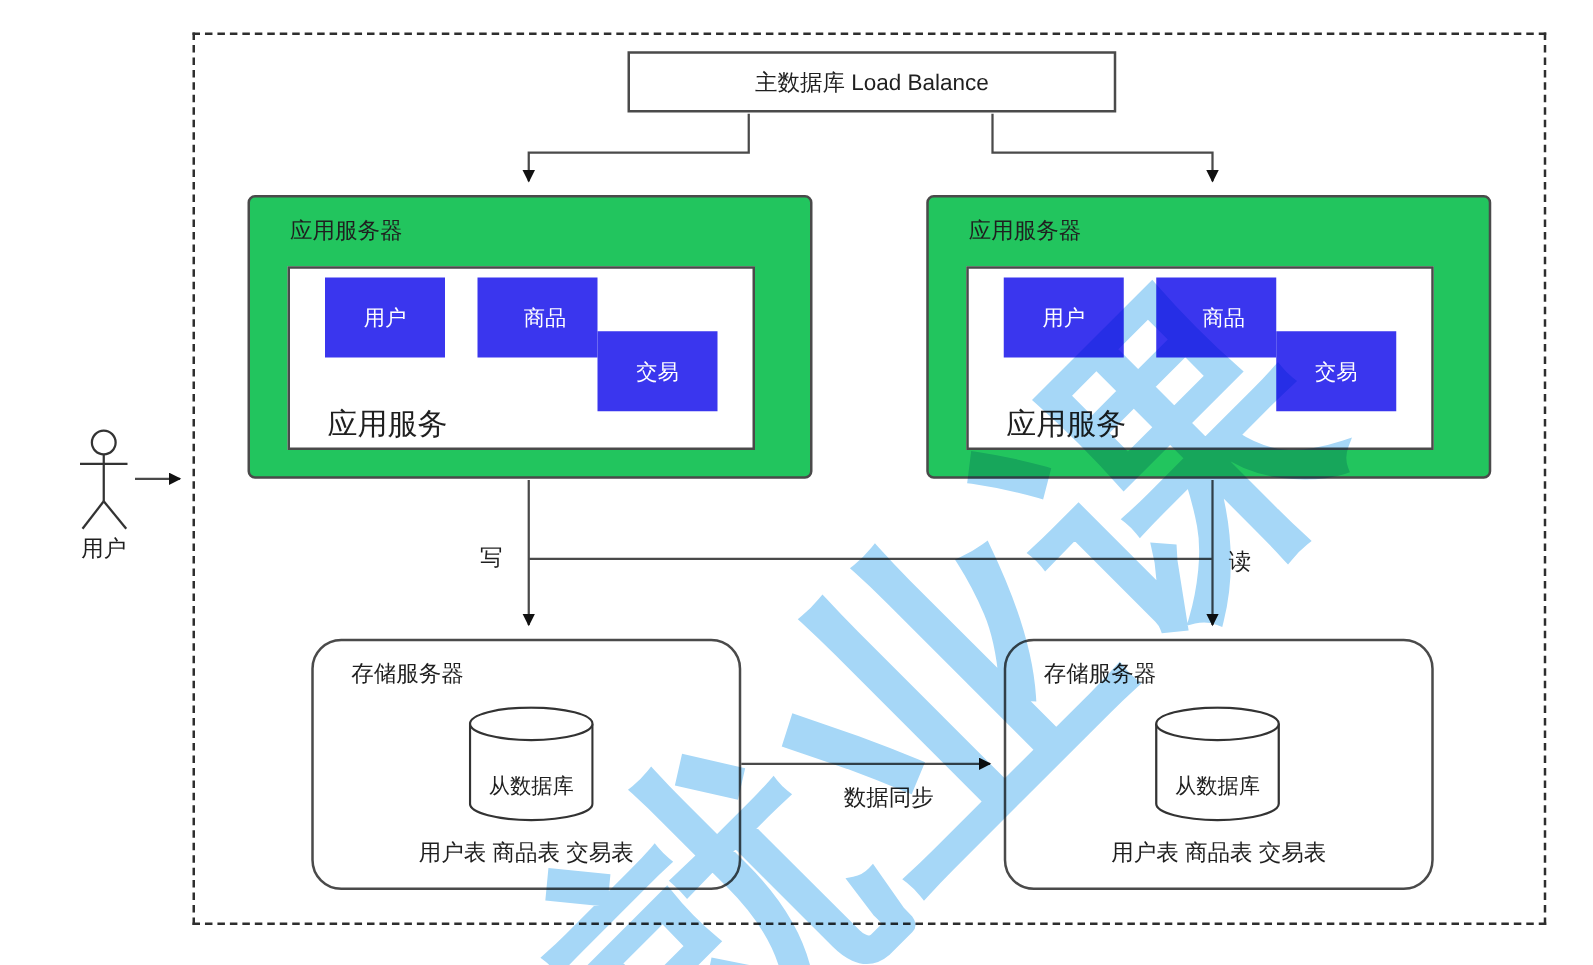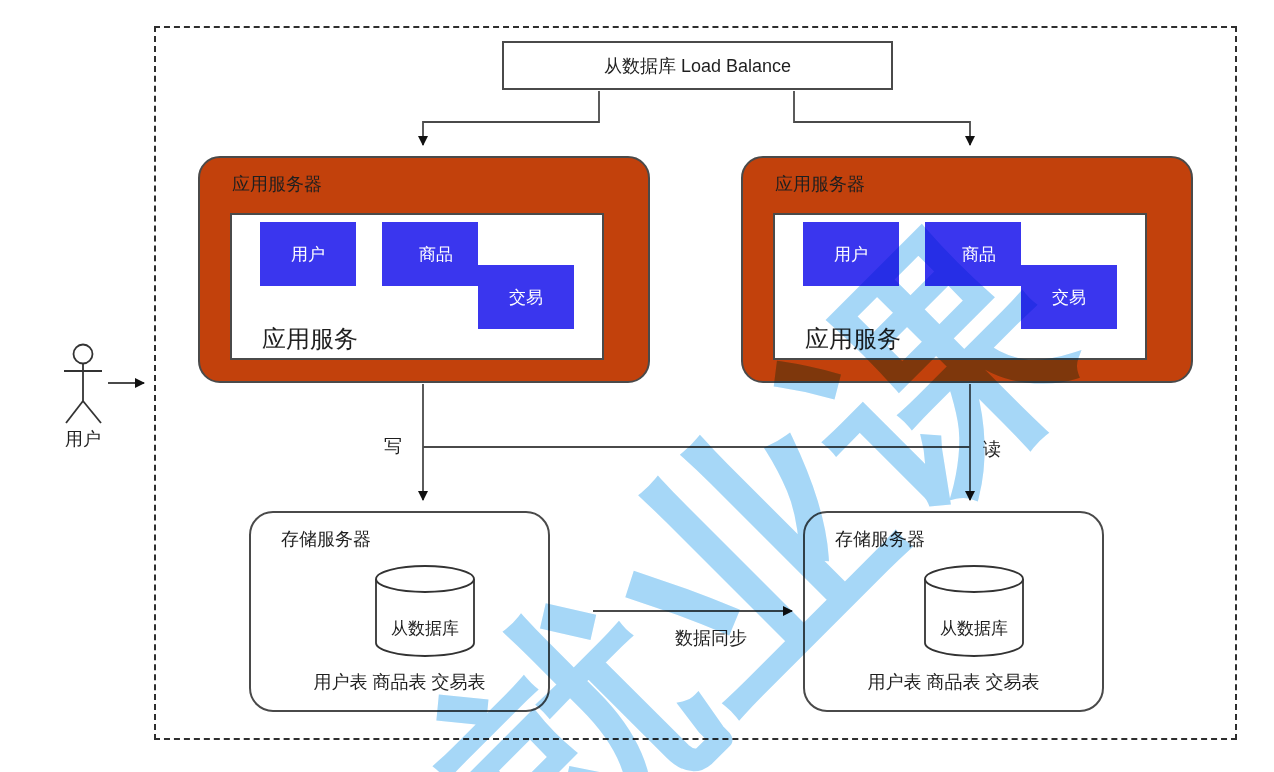--- a/index.html
+++ b/index.html
@@ -10,35 +10,35 @@
   .connectors { position:absolute; left:0; top:0; width:1274px; height:772px; z-index:5; }
 
   .dashed-frame { position:absolute; left:154px; top:26px; width:1083px; height:714px;
                   border:2px dashed #2e2e2e; z-index:1; }
 
   .lb-box { position:absolute; left:502px; top:41px; width:391px; height:49px;
             border:2px solid #4a4a4a; background:#ffffff; display:flex;
             align-items:center; justify-content:center; font-size:18px; z-index:6; }
 
   .app-box { position:absolute; width:452px; height:227px; top:156px;
-             border:2px solid #4a4a4a; border-radius:22px; background:#c2410c; z-index:6; }
+             border:2px solid #4a4a4a; border-radius:6px; background:#22c55e; z-index:6; }
   .app-box.left  { left:198px; }
   .app-box.right { left:741px; }
   .app-title { position:absolute; left:32px; top:14px; font-size:18px; }
   .inner-box { position:absolute; left:30px; top:55px; width:374px; height:147px;
                border:2px solid #4a4a4a; background:#ffffff; }
   .module { position:absolute; top:7px; width:96px; height:64px; background:#3A36EE;
             color:#ffffff; display:flex; align-items:center; justify-content:center;
             font-size:17px; }
   .module.m0 { left:28px; }
   .module.m1 { left:150px;padding-left:12px; }
   .module.m2 { left:246px;margin-top:43px; }
   .service-label { position:absolute; left:30px; top:108px; font-size:24px; }
 
-  .storage-box { position:absolute; width:301px; height:201px; top:511px;
+  .storage-box { position:absolute; width:344px; height:201px; top:511px;
                  border:2px solid #4a4a4a; border-radius:24px; background:#ffffff; z-index:6; }
   .storage-box.left  { left:249px; }
   .storage-box.right { left:803px; }
   .storage-title { position:absolute; left:30px; top:14px; font-size:18px; }
   .cylinder { position:absolute; top:52px; width:100px; height:96px; }
   .cylinder.cl { left:124px; }
   .cylinder.cr { left:119px; }
   .cylinder svg { position:absolute; left:0; top:0; }
   .db-label { position:absolute; left:-10px; right:-10px; top:52px; text-align:center;
               font-size:17px; }
@@ -82,21 +82,21 @@
       <line x1="83" y1="363.5" x2="83" y2="401"></line>
       <line x1="64" y1="371" x2="102" y2="371"></line>
       <line x1="83" y1="401" x2="66" y2="423"></line>
       <line x1="83" y1="401" x2="101" y2="423"></line>
     </g>
   </svg>
 
   <div class="dashed-frame"></div>
 
   <div class="lb-box">
-    <span>从数据库 Load Balance</span>
+    <span>主数据库 Load Balance</span>
   </div>
 
   <div class="app-box left">
     <div class="app-title">应用服务器</div>
     <div class="inner-box">
       <div class="module m0" style="background: rgb(58, 54, 238);">用户</div>
       <div class="module m1" style="background: rgb(58, 54, 238);">商品</div>
       <div class="module m2" style="background: rgb(58, 54, 238);">交易</div>
       <div class="service-label">应用服务</div>
     </div>

